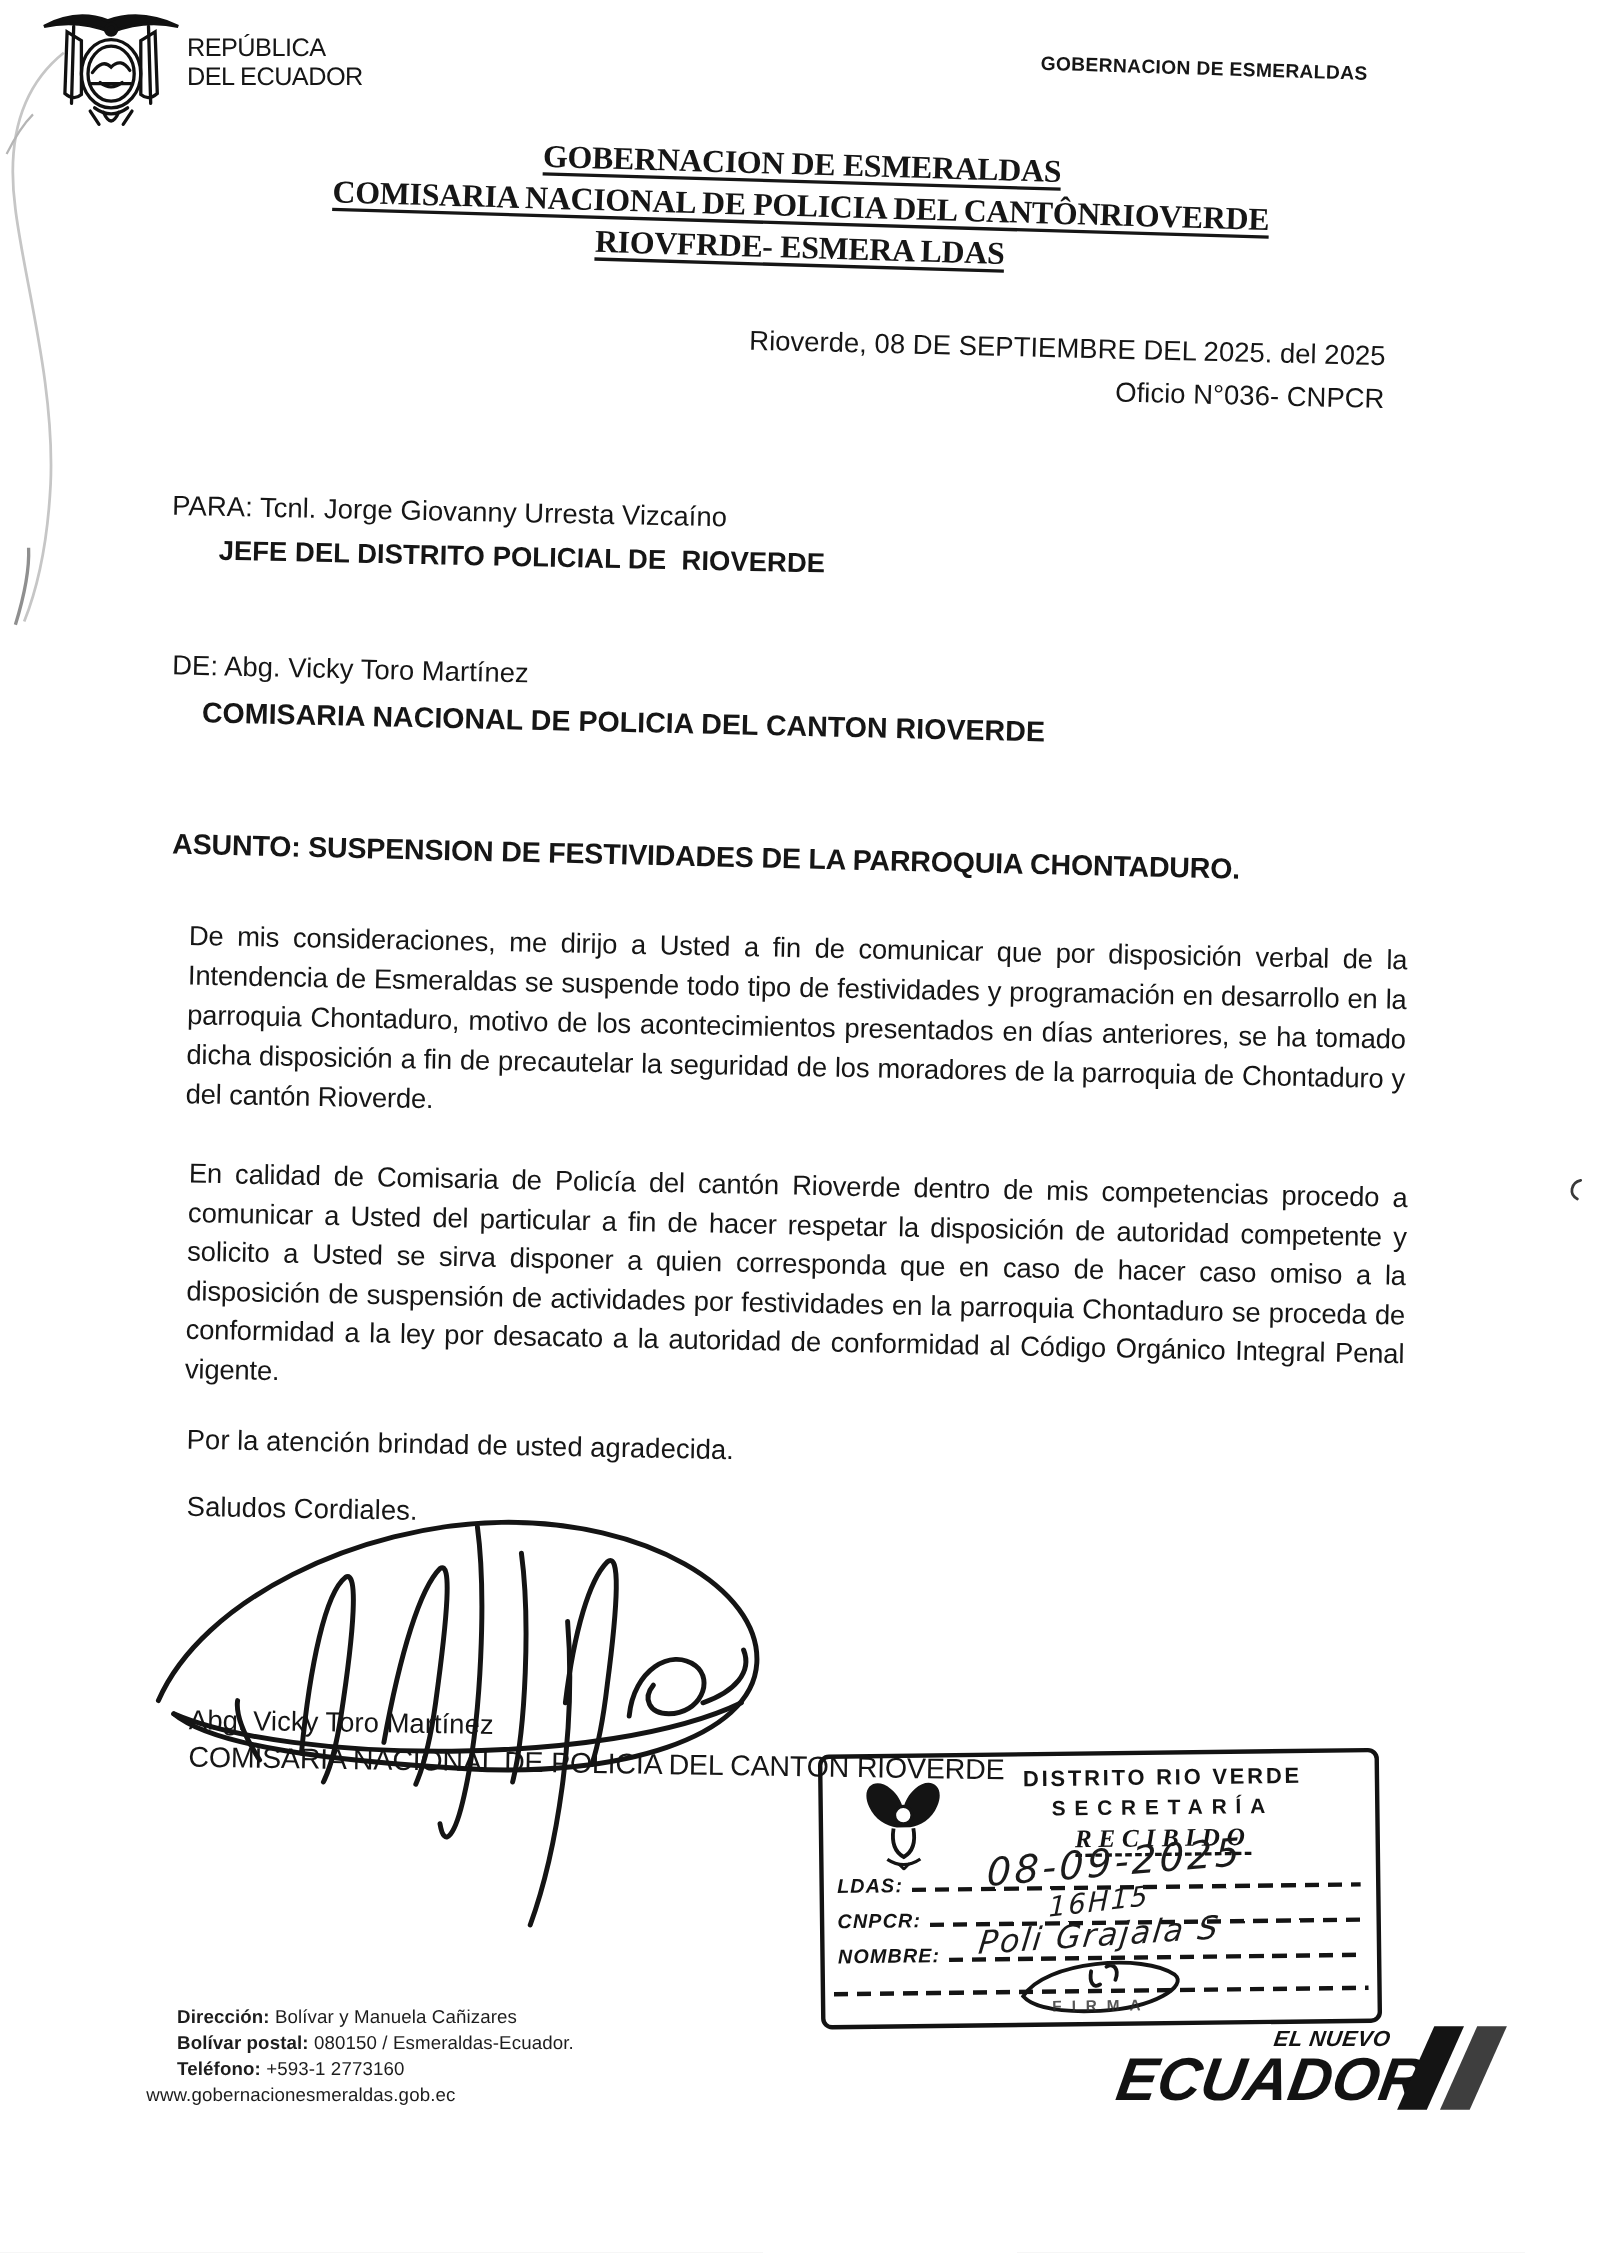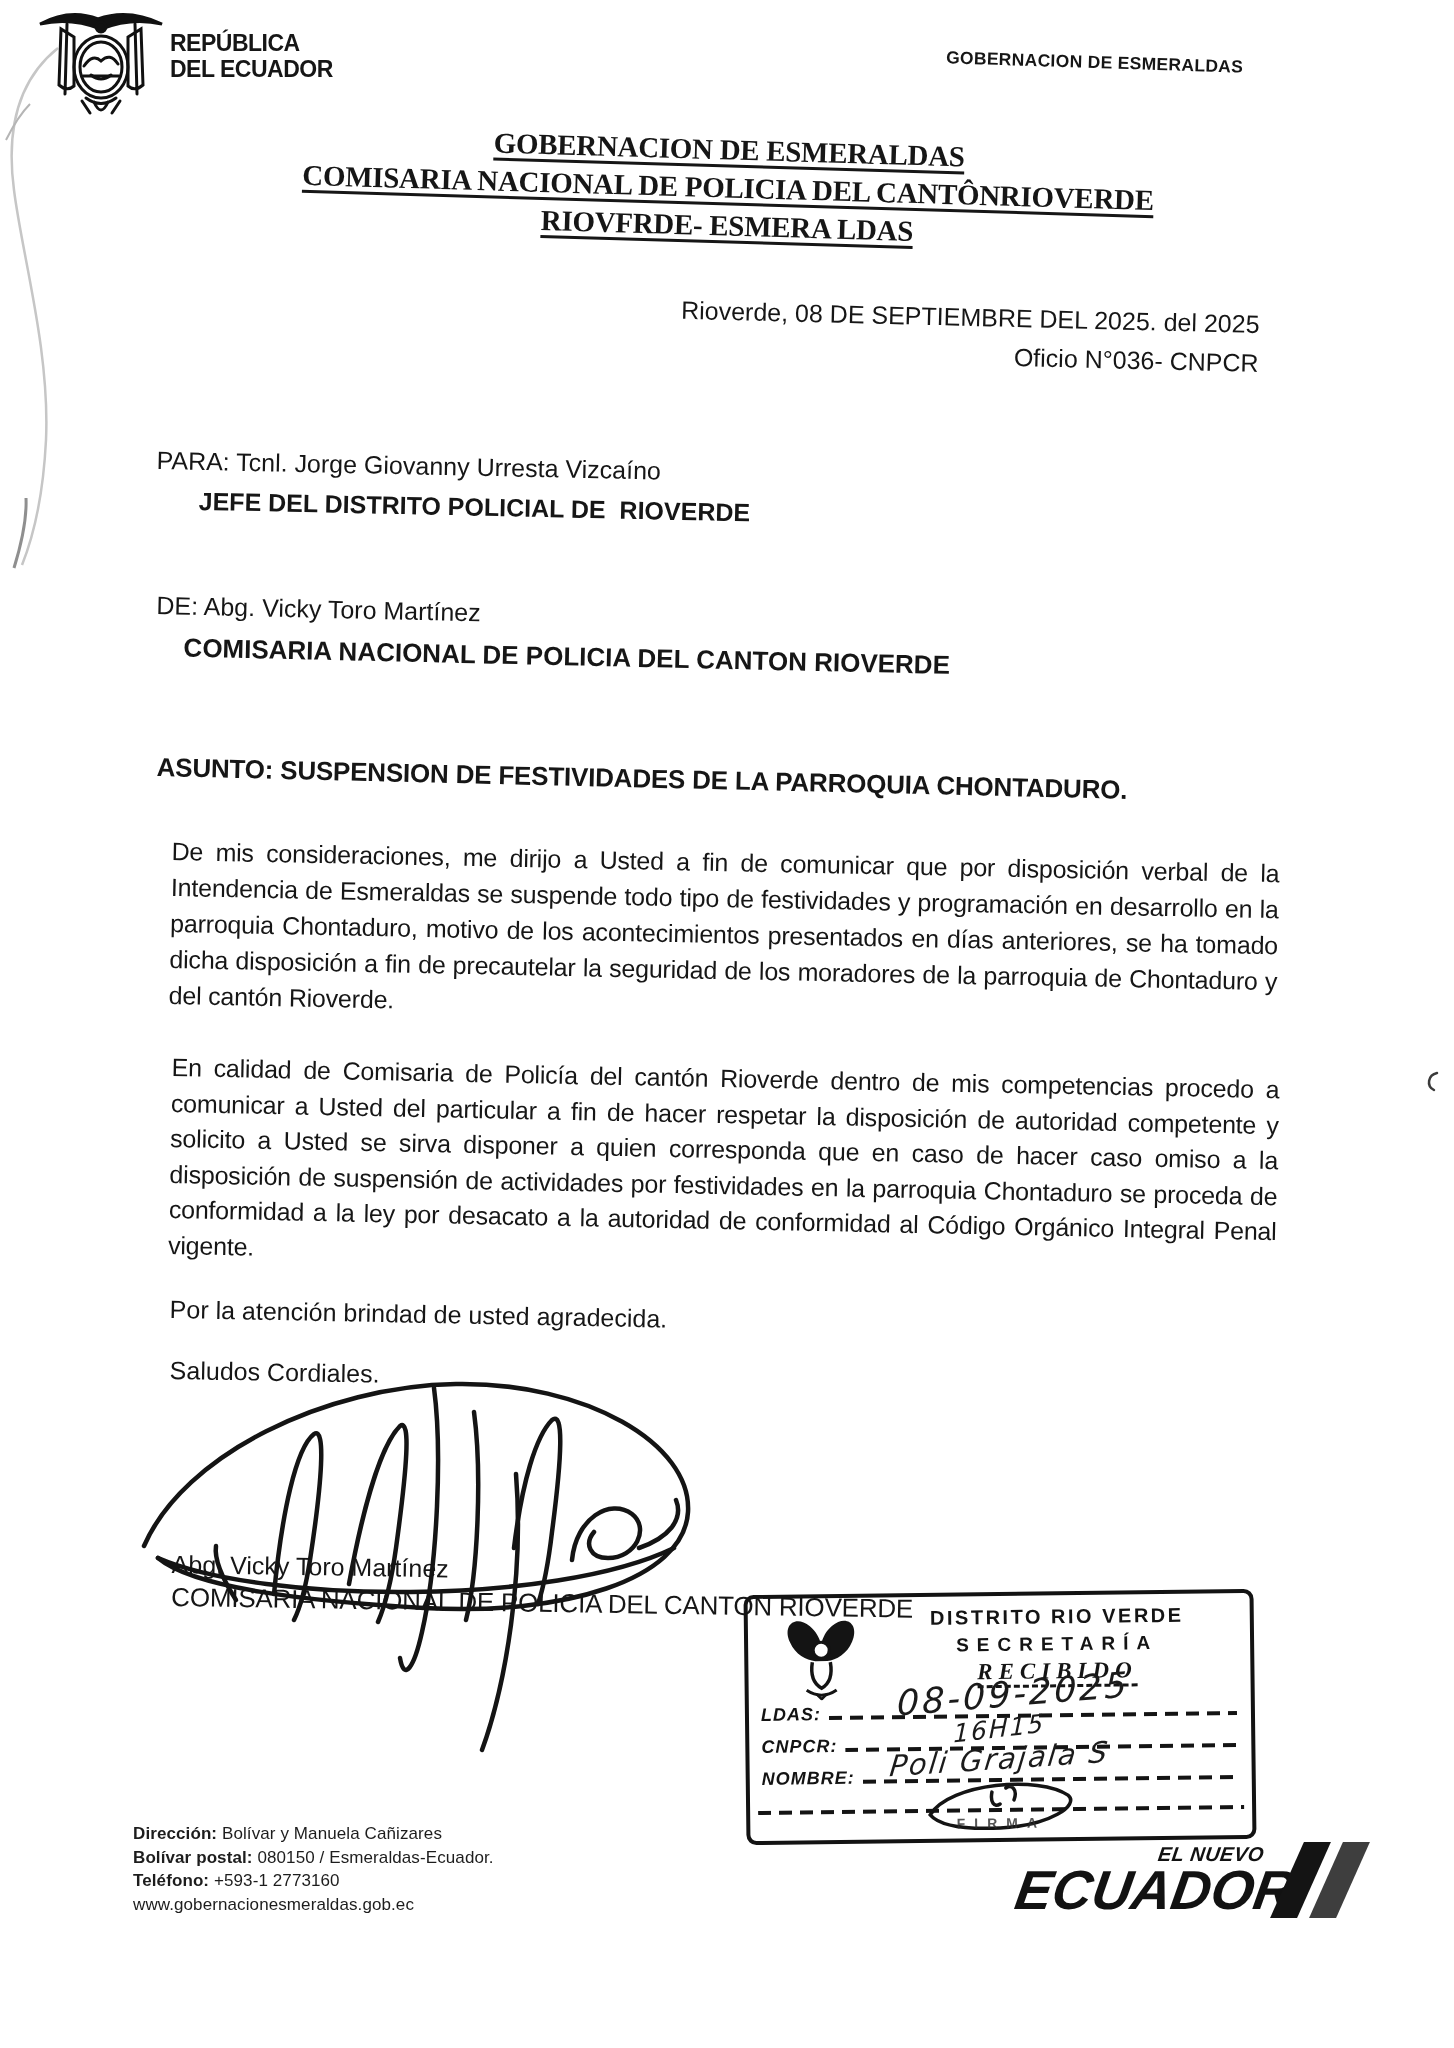--- a/index.html
+++ b/index.html
@@ -4,21 +4,21 @@
 <style>
   html,body{margin:0;padding:0;background:#e8e8e8;}
   .page{
     position:relative; width:1454px; height:2048px; margin:0 auto;
     background:#ffffff; overflow:hidden;
     font-family:"Liberation Sans", sans-serif; color:#161616;
   }
   .abs{position:absolute;}
 
   
-  .republic{left:170px; top:30px; font-weight:bold; font-size:23px; line-height:26px; letter-spacing:-0.5px;}
+  .republic{left:170px; top:30px; font-weight:normal; font-size:23px; line-height:26px; letter-spacing:-0.5px;}
   .top-right{left:946px; top:52px; font-weight:bold; font-size:17.5px; letter-spacing:0.3px; transform:rotate(1.8deg);}
   .title-block{
     left:240px; top:116px; width:980px; text-align:center;
     font-family:"Liberation Serif", serif; font-weight:bold; font-size:29px; line-height:38px;
     transform:rotate(1.7deg); transform-origin:left top; letter-spacing:-0.3px;
   }
   .title-block span{text-decoration:underline; text-underline-offset:5px; text-decoration-thickness:2.5px;}
 
   
   .date-block{left:620px; top:305px; width:640px; text-align:right; font-size:25px; line-height:39px; transform:rotate(1.4deg); transform-origin:right top;}
@@ -65,21 +65,21 @@
   .hw-fecha{left:148px; top:78px; font-size:35px; letter-spacing:3px; transform:rotate(-4deg) skewX(-6deg);}
   .hw-hora{left:204px; top:118px; font-size:25px; letter-spacing:2px; transform:rotate(-6deg) skewX(-8deg);}
   .hw-nombre{left:140px; top:146px; font-size:29px; letter-spacing:2px; transform:rotate(-3deg) skewX(-10deg);}
   .stamp .bottomdash{position:absolute; left:8px; right:8px; top:212px; height:4px;
     background:repeating-linear-gradient(90deg,#141414 0 13px,transparent 13px 21px);}
   .stamp .firma{position:absolute; left:0; top:219px; width:100%; text-align:center; font-size:14px; font-weight:bold; letter-spacing:9px; color:#2b2b2b; opacity:.8;}
   .stamp .doodle{position:absolute; left:170px; top:178px;}
 
   
   .footer{left:133px; top:1822px; font-size:17px; line-height:23.5px; color:#1d1d1d; letter-spacing:0.1px;}
-  .footer b{font-weight:bold;}
+  .footer b{font-weight:bold;margin-left:28px;}
 
   
   .brand-top{left:1080px; top:1843px; width:184px; text-align:right; font-weight:bold; font-style:italic; font-size:20px; letter-spacing:0.5px; transform:skewX(-8deg); color:#121212;}
   .brand-main{left:1016px; top:1858px; font-weight:bold; font-style:italic; font-size:55px; letter-spacing:0px; transform:skewX(-9deg); color:#121212;}
   .slash{width:27px; height:76px; transform:skewX(-24deg);}
   .slash1{left:1287px; top:1842px; background:#141414;}
   .slash2{left:1326px; top:1842px; background:#3e3e3e;}
 </style>
 </head>
 <body>

